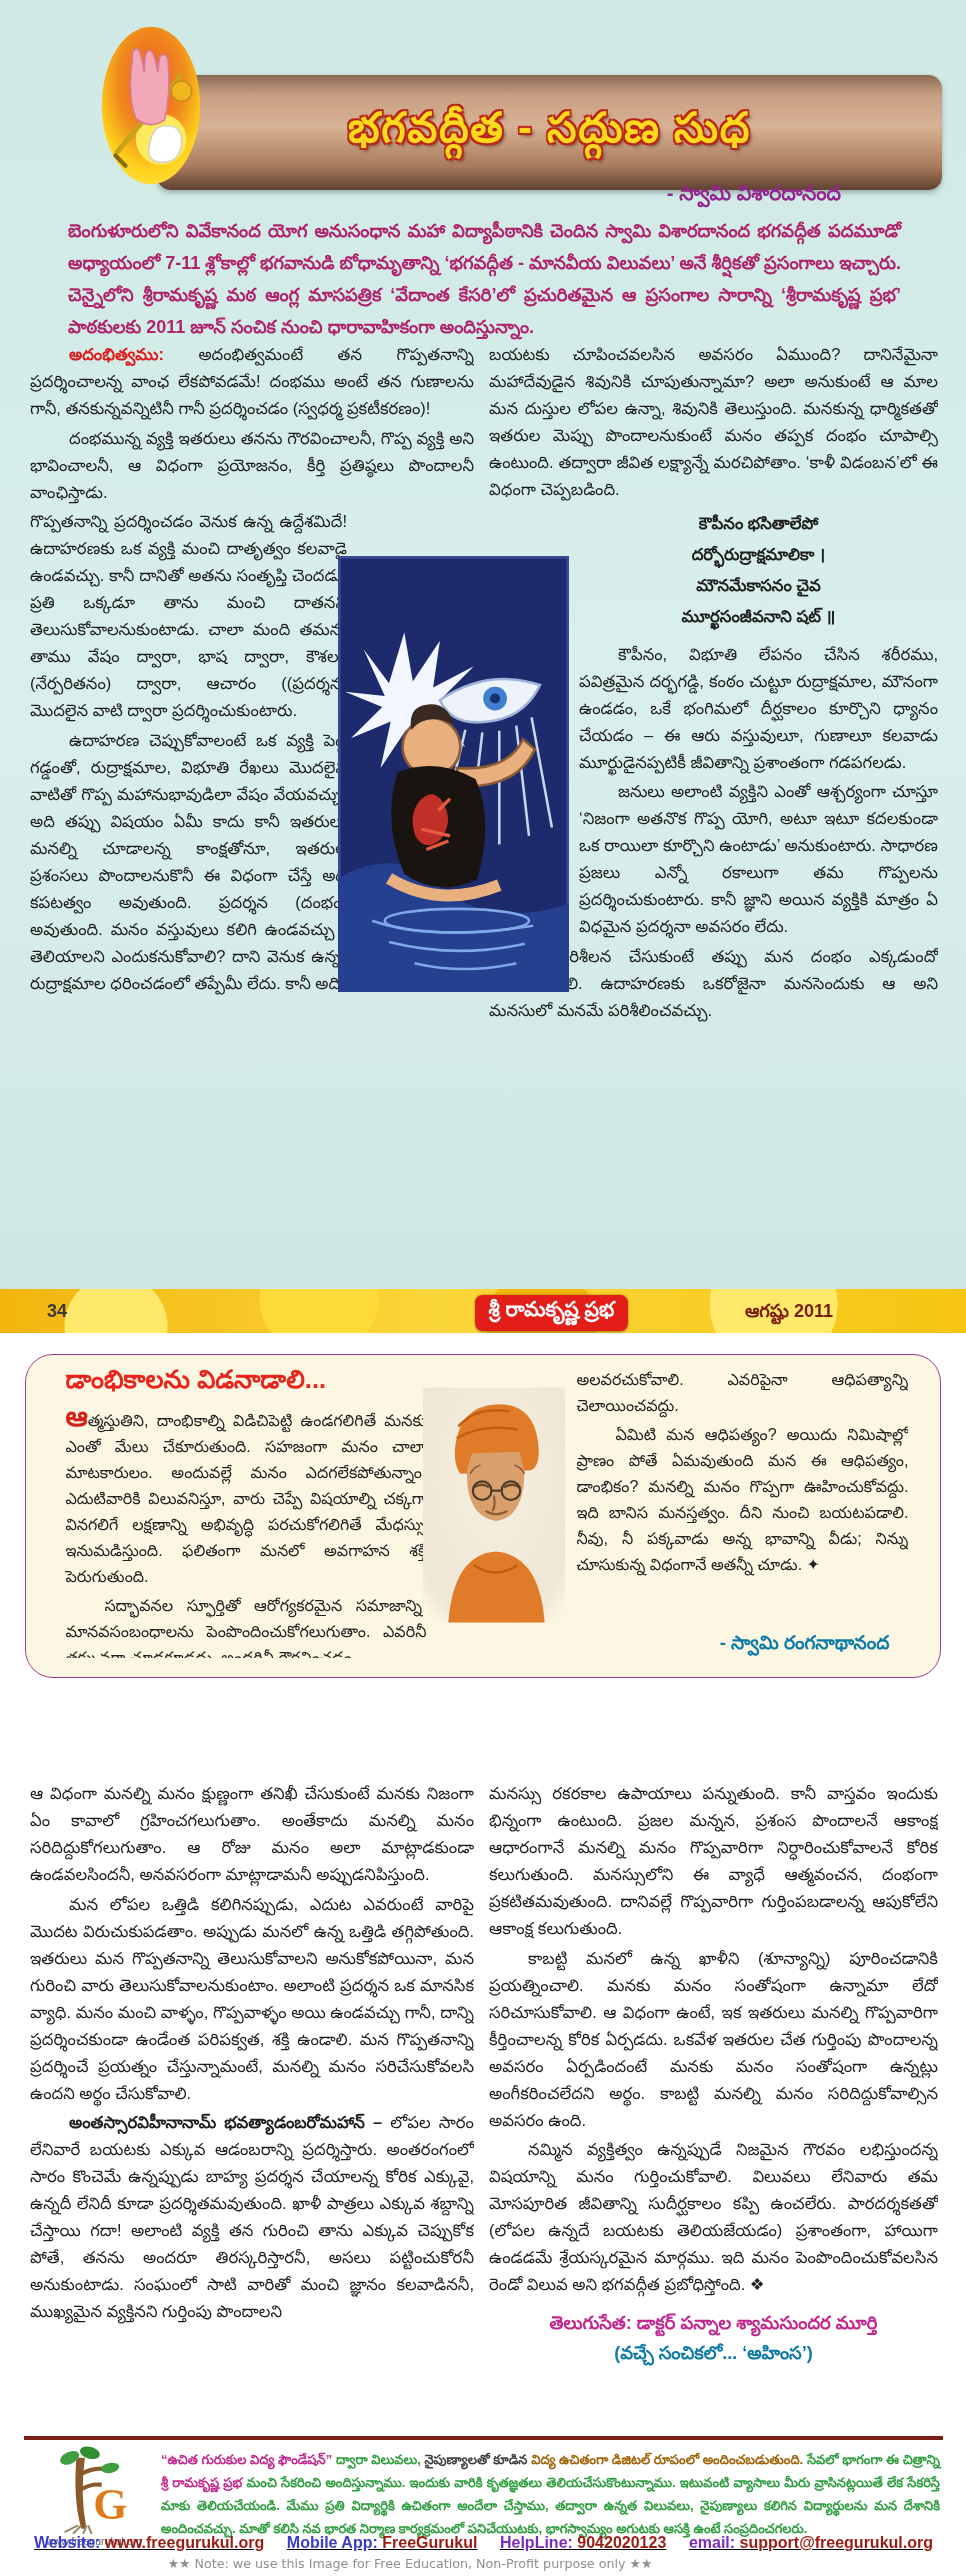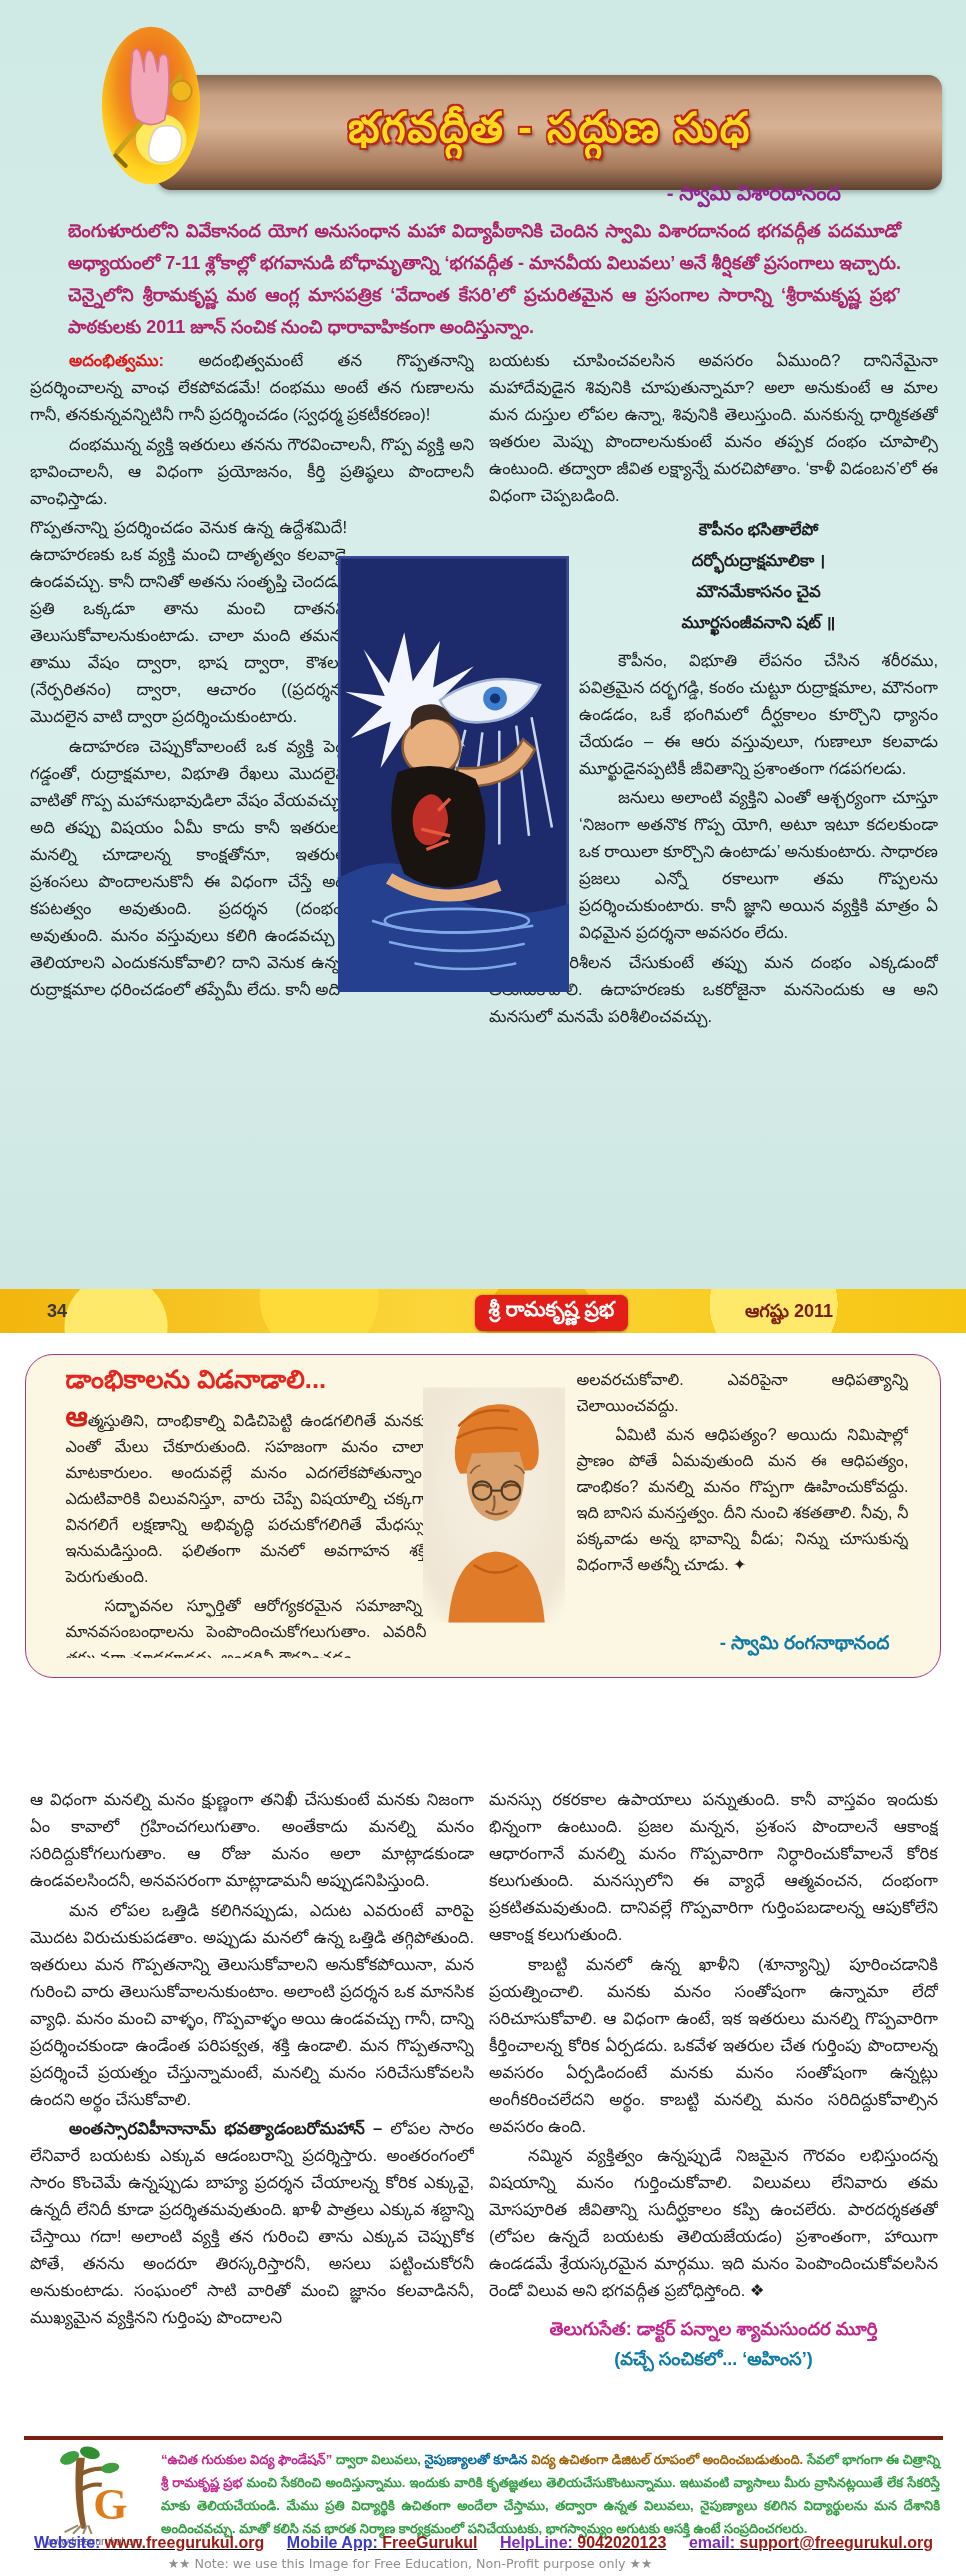--- a/index.html
+++ b/index.html
@@ -14,21 +14,21 @@
   .title-text{font-size:42px;font-weight:bold;color:#ffd91c;letter-spacing:1.7px;
         text-shadow:1.7px 1.7px 0 #bb2718,-1.7px -1.7px 0 #bb2718,1.7px -1.7px 0 #bb2718,-1.7px 1.7px 0 #bb2718,2.5px 2.5px 3.4px rgba(60,20,10,.6);}
   .logo-oval{position:absolute;left:100px;top:25.4px;width:102px;height:161px;}
   .byline{position:absolute;right:126px;top:182px;font-size:20.4px;font-weight:bold;color:#93278f;}
   .intro{position:absolute;left:68px;top:215px;width:833px;font-size:18px;line-height:32px;
         font-weight:bold;color:#b0246e;text-align:justify;}
   
   .col{position:absolute;top:341px;height:943px;overflow:hidden;}
   .col.left{left:30px;width:444px;}
   .col.right{left:489px;width:449px;}
-  .body-text{font-size:16.5px;line-height:27px;color:#1e1e1e;text-align:justify;margin-top:6px;}
+  .body-text{font-size:16.5px;line-height:27px;color:#1e1e1e;text-align:justify;}
   .p{margin:0 0 2.5px 0;}
   .indent{text-indent:39px;}
   .lead-red{color:#e01818;font-weight:bold;}
   .spacer-r{float:right;width:127px;height:383px;}
   .spacer-l{float:left;width:90px;height:431px;}
   .verse{font-weight:bold;line-height:31px;text-align:center;margin:5.1px 0 8.5px 0;}
   .painting{position:absolute;left:338px;top:556px;width:231px;height:436px;}
   
   .banner{position:absolute;left:0;top:1289px;width:967px;height:44px;
         background:
@@ -55,21 +55,21 @@
   .col2{position:absolute;top:1780px;height:736px;overflow:hidden;}
   .col2.left{left:30px;width:444px;}
   .col2.right{left:489px;width:449px;}
   .translator{margin-top:12px;text-align:center;font-size:18px;font-weight:bold;color:#c2278f;text-indent:0;}
   .next-issue{margin-top:3.4px;text-align:center;font-size:18px;font-weight:bold;color:#0e7ba6;text-indent:0;}
   
   .footer-rule{position:absolute;left:24px;top:2436px;width:919px;height:4.2px;background:#7a1f14;}
   .fg-logo{position:absolute;left:44px;top:2446px;width:107px;height:103px;}
   .footer-green{position:absolute;left:161px;top:2448px;width:779px;font-size:13px;font-weight:bold;
         line-height:23px;text-align:justify;color:#2f9e3f;}
-  .seg-magenta{color:#c2278f;} .seg-green{color:#2f9e3f;} .seg-blue{color:#0369a1;} .seg-brown{color:#a16207;}
+  .seg-magenta{color:#c2278f;} .seg-green{color:#2f9e3f;} .seg-blue{color:#404040;} .seg-brown{color:#a16207;}
   .contact-bar{position:absolute;left:34px;top:2534px;width:899px;display:flex;justify-content:space-between;
         font-size:16px;font-weight:bold;}
   .contact-item{white-space:nowrap;text-decoration:underline;}
   .lbl-blue{color:#3b3bd0;} .lbl-purple{color:#7b2bbf;} .val-red{color:#9b1a12;}
   .note-line{position:absolute;left:0;top:2556px;width:820px;text-align:center;font-size:12.7px;color:#8f8f8f;
         font-family:"DejaVu Sans",sans-serif;}
   .star{color:#8f8f8f;}
 </style>
 </head>
 <body>
@@ -205,21 +205,21 @@
         <path d="M84 128 q2 14 -2 18 M74 146 q12 8 26 0" stroke="#8a5a34" stroke-width="2.5" fill="none"></path>
         <path d="M56 102 q4 -8 12 -10 M120 102 q-4 -8 -12 -10" stroke="#8a5a34" stroke-width="2" fill="none"></path>
       </g>
       <g>
         <path d="M30 278 q6 -80 56 -84 q52 4 58 84 z" fill="#e07b2a"></path>
         <path d="M60 210 q26 18 52 0" stroke="#c05f14" stroke-width="3" fill="none"></path>
       </g>
     </svg>
     <div class="box-col r">
       <p class="p">అలవరచుకోవాలి. ఎవరిపైనా ఆధిపత్యాన్ని చెలాయించవద్దు.</p>
-      <p class="p indent">ఏమిటి మన ఆధిపత్యం? అయిదు నిమిషాల్లో ప్రాణం పోతే ఏమవుతుంది మన ఈ ఆధిపత్యం, డాంభికం? మనల్ని మనం గొప్పగా ఊహించుకోవద్దు. ఇది బానిస మనస్తత్వం. దీని నుంచి శకతతాలి. నీవు, నీ పక్కవాడు అన్న భావాన్ని వీడు; నిన్ను చూసుకున్న విధంగానే అతన్నీ చూడు. ✦</p>
+      <p class="p indent">ఏమిటి మన ఆధిపత్యం? అయిదు నిమిషాల్లో ప్రాణం పోతే ఏమవుతుంది మన ఈ ఆధిపత్యం, డాంభికం? మనల్ని మనం గొప్పగా ఊహించుకోవద్దు. ఇది బానిస మనస్తత్వం. దీని నుంచి బయటపడాలి. నీవు, నీ పక్కవాడు అన్న భావాన్ని వీడు; నిన్ను చూసుకున్న విధంగానే అతన్నీ చూడు. ✦</p>
     </div>
     <div class="box-attrib">- స్వామి రంగనాథానంద</div>
   </div>
 
   <div class="col2 left body-text">
     <p class="p">ఆ విధంగా మనల్ని మనం క్షుణ్ణంగా తనిఖీ చేసుకుంటే మనకు నిజంగా ఏం కావాలో గ్రహించగలుగుతాం. అంతేకాదు మనల్ని మనం సరిదిద్దుకోగలుగుతాం. ఆ రోజు మనం అలా మాట్లాడకుండా ఉండవలసిందనీ, అనవసరంగా మాట్లాడామనీ అప్పుడనిపిస్తుంది.</p>
     <p class="p indent">మన లోపల ఒత్తిడి కలిగినప్పుడు, ఎదుట ఎవరుంటే వారిపై మొదట విరుచుకుపడతాం. అప్పుడు మనలో ఉన్న ఒత్తిడి తగ్గిపోతుంది. ఇతరులు మన గొప్పతనాన్ని తెలుసుకోవాలని అనుకోకపోయినా, మన గురించి వారు తెలుసుకోవాలనుకుంటాం. అలాంటి ప్రదర్శన ఒక మానసిక వ్యాధి. మనం మంచి వాళ్ళం, గొప్పవాళ్ళం అయి ఉండవచ్చు గానీ, దాన్ని ప్రదర్శించకుండా ఉండేంత పరిపక్వత, శక్తి ఉండాలి. మన గొప్పతనాన్ని ప్రదర్శించే ప్రయత్నం చేస్తున్నామంటే, మనల్ని మనం సరిచేసుకోవలసి ఉందని అర్థం చేసుకోవాలి.</p>
     <p class="p indent"><b>అంతస్సారవిహీనానామ్ భవత్యాడంబరోమహాన్ –</b><span> లోపల సారం లేనివారే బయటకు ఎక్కువ ఆడంబరాన్ని ప్రదర్శిస్తారు. అంతరంగంలో సారం కొంచెమే ఉన్నప్పుడు బాహ్య ప్రదర్శన చేయాలన్న కోరిక ఎక్కువై, ఉన్నదీ లేనిదీ కూడా ప్రదర్శితమవుతుంది. ఖాళీ పాత్రలు ఎక్కువ శబ్దాన్ని చేస్తాయి గదా! అలాంటి వ్యక్తి తన గురించి తాను ఎక్కువ చెప్పుకోక పోతే, తనను అందరూ తిరస్కరిస్తారనీ, అసలు పట్టించుకోరనీ అనుకుంటాడు. సంఘంలో సాటి వారితో మంచి జ్ఞానం కలవాడిననీ, ముఖ్యమైన వ్యక్తినని గుర్తింపు పొందాలని</span></p>
   </div>
   <div class="col2 right body-text">

